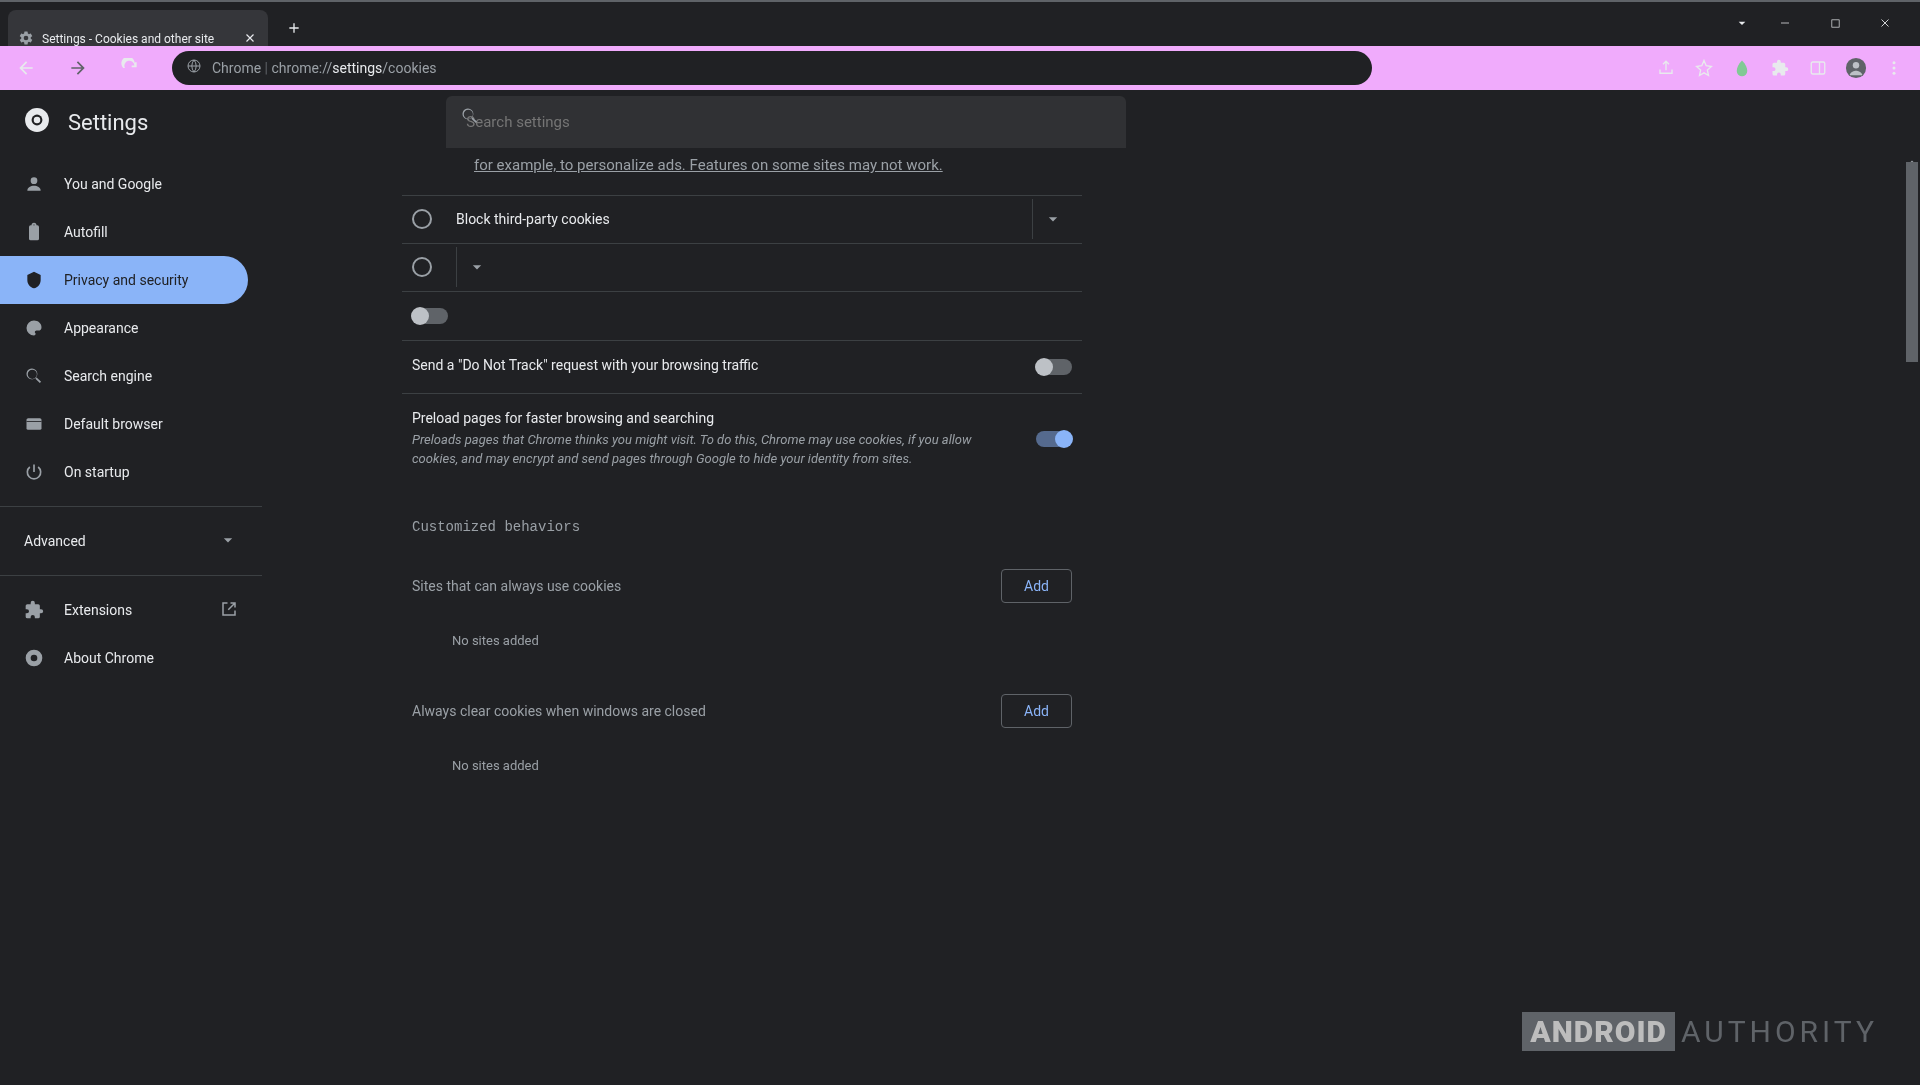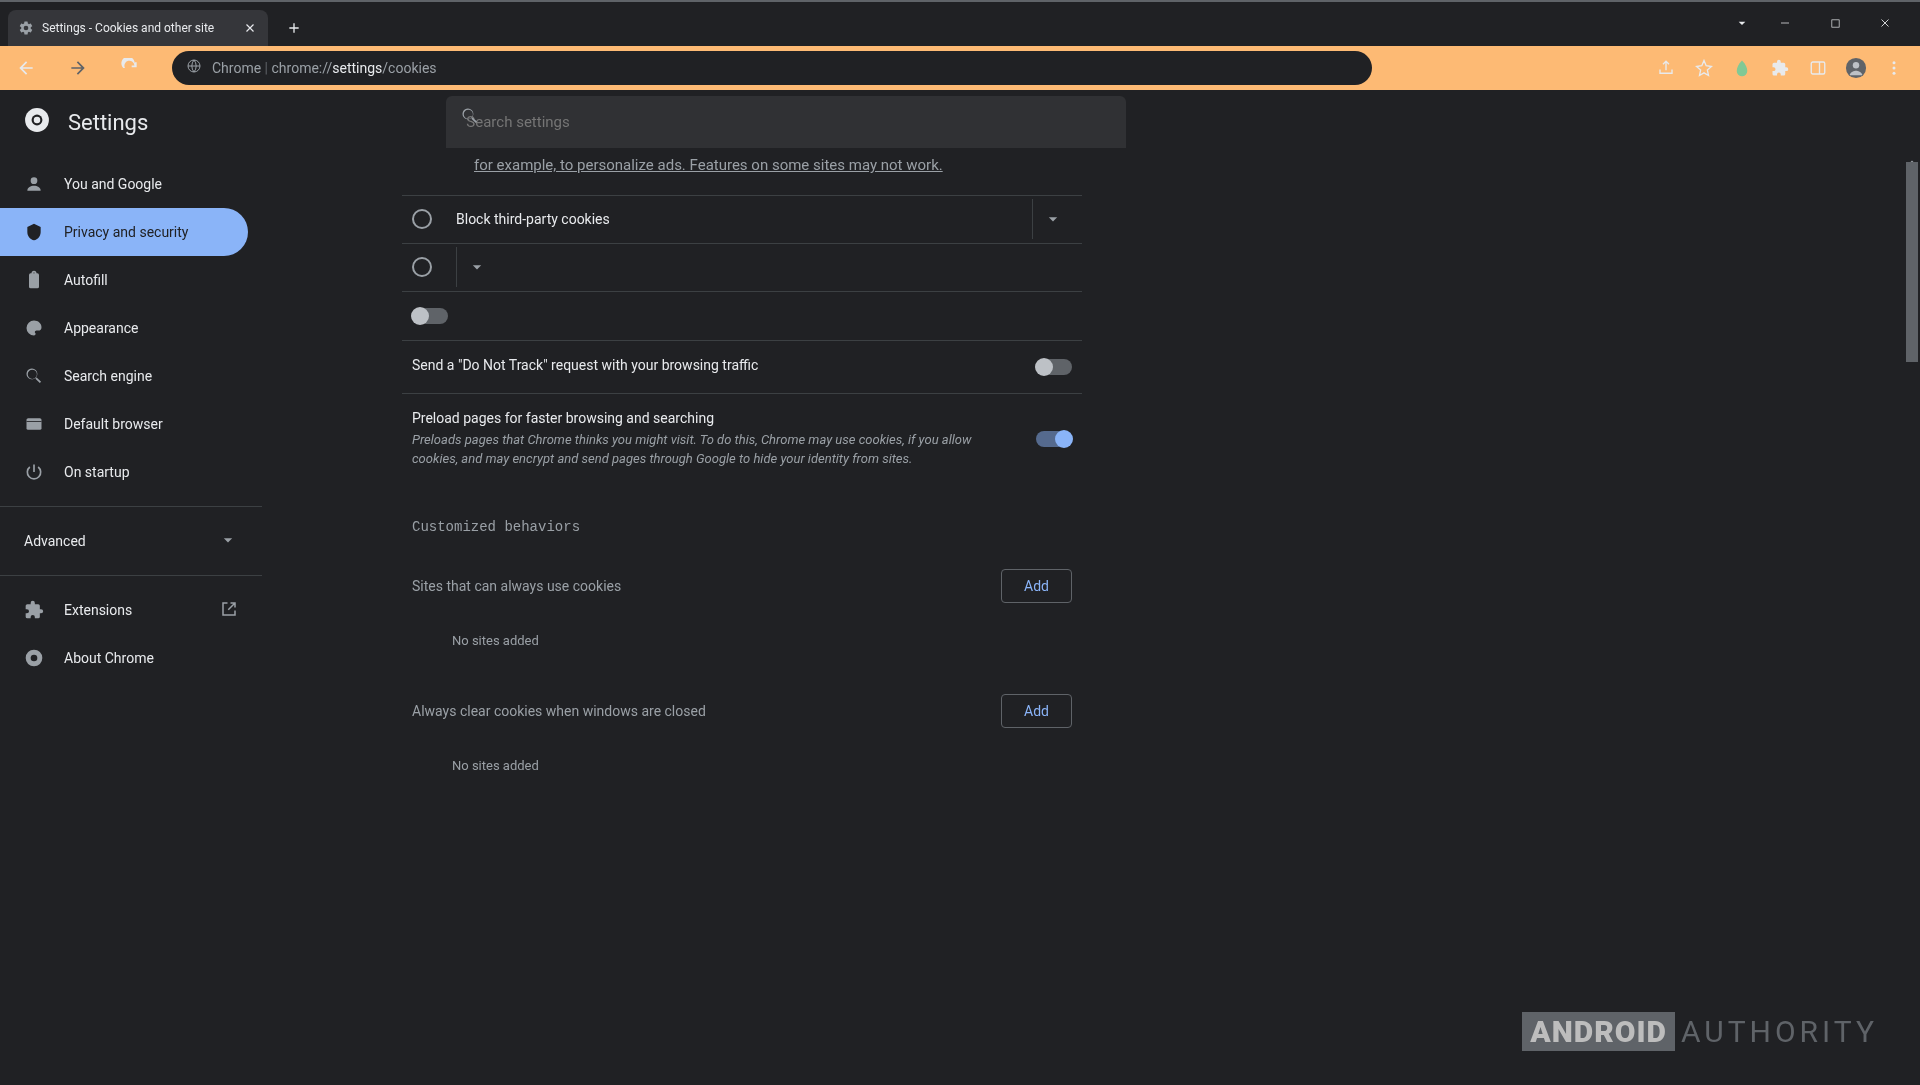--- a/index.html
+++ b/index.html
@@ -1,30 +1,30 @@
 <!DOCTYPE html>
 <html><head>
 <meta charset="utf-8">
 <style>
 * { margin: 0; padding: 0; box-sizing: border-box; font-family: 'Segoe UI', Roboto, Arial, sans-serif; }
 body { background: #202124; color: #e8eaed; width: 1920px; height: 1085px; overflow: hidden; position: relative; }
 
 
 .titlebar { height: 46px; background: #202124; display: flex; align-items: flex-end; padding: 8px 8px 0 8px; border-top: 2px solid #5f6368; }
-.tab { background: #35363a; height: 36px; border-radius: 8px 8px 0 0; display: flex; align-items: center; padding: 0 10px; width: 260px; gap: 8px; margin-top: 32px; }
+.tab { background: #35363a; height: 36px; border-radius: 8px 8px 0 0; display: flex; align-items: flex-end; padding: 0 10px; width: 260px; gap: 8px; margin-top: 32px; }
 .tab-icon { width: 16px; height: 16px; display: flex; align-items: center; justify-content: center; color: #9aa0a6; }
 .tab-title { font-size: 12px; color: #e8eaed; flex: 1; white-space: nowrap; overflow: hidden; }
 .tab-close { width: 16px; height: 16px; color: #e8eaed; cursor: pointer; display:flex; align-items:center; justify-content:center;}
 .new-tab { width: 28px; height: 28px; display: flex; align-items: center; justify-content: center; color: #e8eaed; margin-left: 12px; margin-bottom: 4px; cursor: pointer; }
 .window-controls { margin-left: auto; display: flex; gap: 4px; align-items: center; margin-bottom: 8px; margin-right: 4px;}
 .winctrl { width: 46px; height: 30px; display: flex; align-items: center; justify-content: center; color: #e8eaed; cursor: pointer; }
 .tabs-dropdown { width: 32px; height: 30px; display:flex; align-items:center; justify-content:center; color:#e8eaed; cursor:pointer; }
 
 
-.toolbar { height: 44px; background: #fdba74; display: flex; align-items: center; padding: 0 8px; gap: 16px; }
+.toolbar { height: 44px; background: #f0abfc; display: flex; align-items: center; padding: 0 8px; gap: 16px; }
 .tbtn { width: 36px; height: 36px; display: flex; align-items: center; justify-content: center; color: #e8eaed; cursor: pointer; border-radius: 50%; }
 .tbtn.disabled { color: #5f6368; }
 .omnibox { flex: 1; height: 34px; background: #202124; border-radius: 17px; display: flex; align-items: center; padding: 0 14px; gap: 10px; margin: 0 8px; max-width: 1200px;}
 .omni-text { font-size: 14px; color: #9aa0a6; }
 .omni-text .scheme { color: #9aa0a6; }
 .omni-text .bold { color: #e8eaed; }
 .toolbar-right { display: flex; margin-left:auto; align-items: center; gap: 2px; }
 
 
 .app-header { height: 64px; display: flex; align-items: center; padding: 0 24px; gap: 18px; background: #202124; }
@@ -221,35 +221,35 @@
   <div class="sidebar">
     <div class="sb-item">
       <span class="sb-ico">
           <svg viewBox="0 0 24 24" width="20" height="20" fill="currentColor">
             <circle cx="12" cy="8" r="4"></circle>
             <path d="M4 20c0-4 4-6 8-6s8 2 8 6"></path>
           </svg>
         </span>
       <span>You and Google</span>
     </div>
+    <div class="sb-item">
+      <span class="sb-ico">
+          <svg viewBox="0 0 24 24" width="20" height="20" fill="currentColor">
+            <path d="M16 4h-1a3 3 0 00-6 0H8a2 2 0 00-2 2v14a2 2 0 002 2h8a2 2 0 002-2V6a2 2 0 00-2-2zm-4-1a1 1 0 011 1h-2a1 1 0 011-1z"></path>
+          </svg>
+        </span>
+      <span>Autofill</span>
+    </div>
     <div class="sb-item active">
       <span class="sb-ico">
           <svg viewBox="0 0 24 24" width="20" height="20" fill="currentColor">
             <path d="M12 2l8 4v6c0 5-3.5 9-8 10-4.5-1-8-5-8-10V6z"></path>
           </svg>
         </span>
       <span>Privacy and security</span>
-    </div>
-    <div class="sb-item">
-      <span class="sb-ico">
-          <svg viewBox="0 0 24 24" width="20" height="20" fill="currentColor">
-            <path d="M16 4h-1a3 3 0 00-6 0H8a2 2 0 00-2 2v14a2 2 0 002 2h8a2 2 0 002-2V6a2 2 0 00-2-2zm-4-1a1 1 0 011 1h-2a1 1 0 011-1z"></path>
-          </svg>
-        </span>
-      <span>Autofill</span>
     </div>
     <div class="sb-item">
       <span class="sb-ico">
           <svg viewBox="0 0 24 24" width="20" height="20" fill="currentColor">
             <path d="M12 3a9 9 0 000 18c1 0 2-1 2-2s-1-1-1-2 1-2 2-2h2a4 4 0 004-4c0-4.5-4-8-9-8z"></path>
           </svg>
         </span>
       <span>Appearance</span>
     </div>
     <div class="sb-item">

